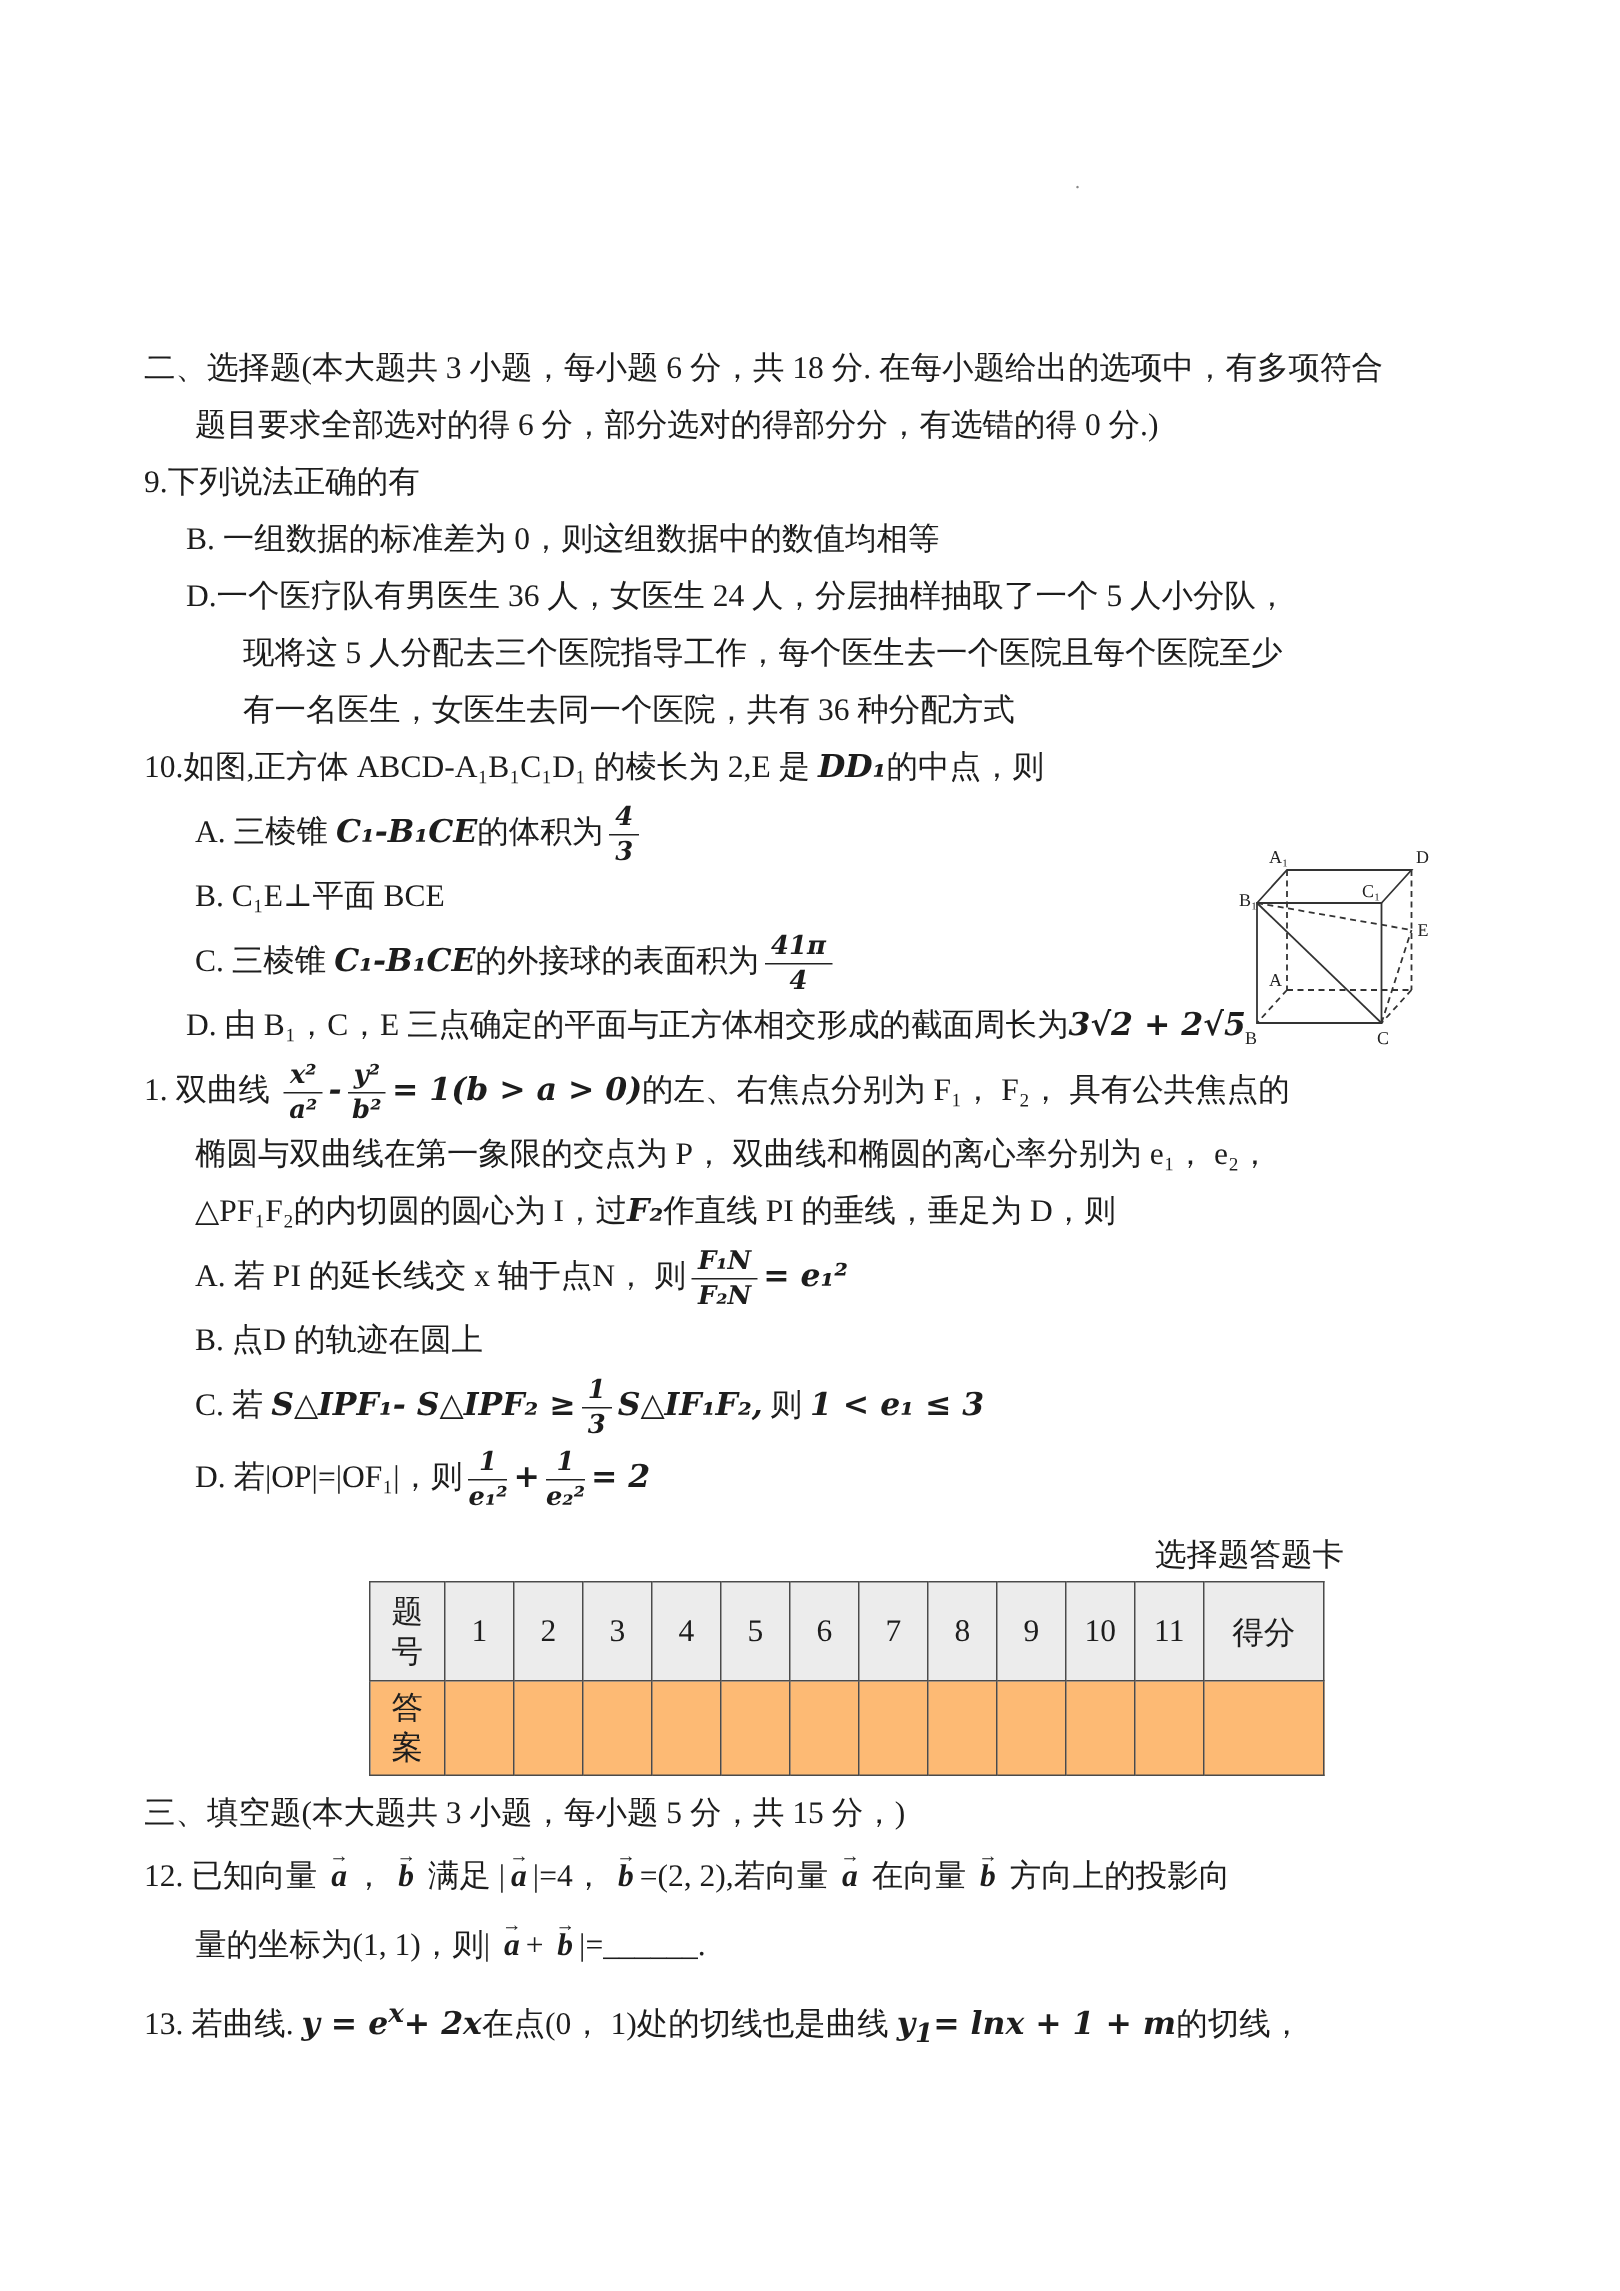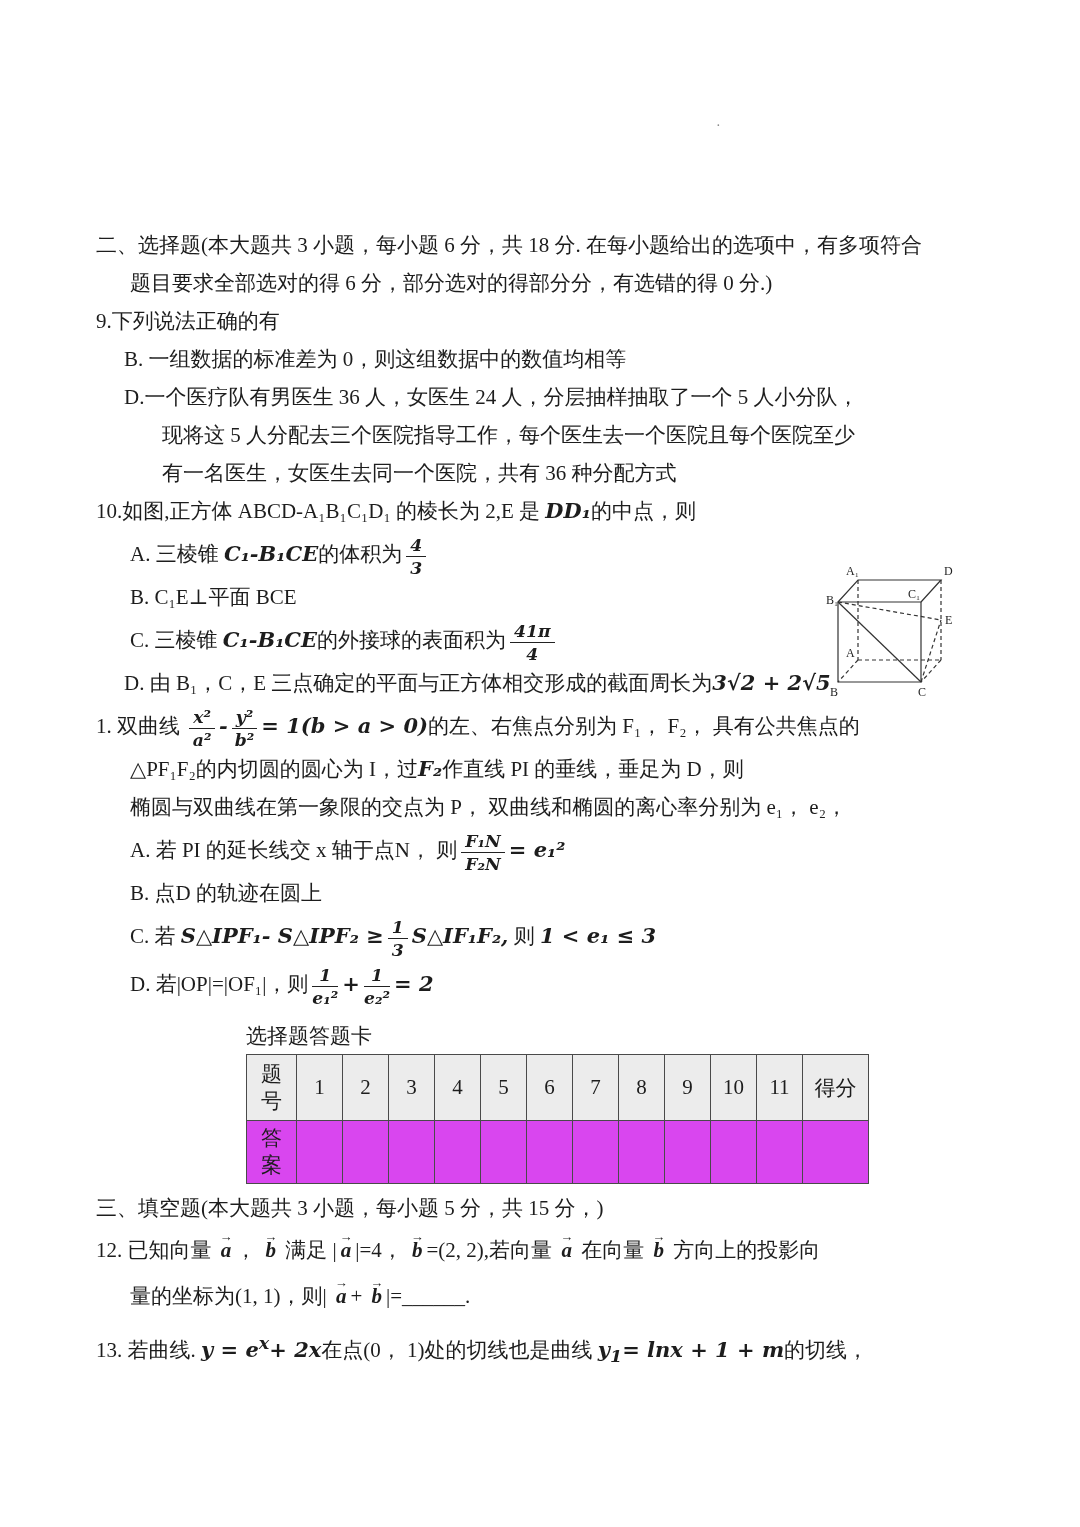--- a/index.html
+++ b/index.html
@@ -15,28 +15,28 @@
   .ind3{padding-left:34px}
   .bm{font-weight:700;font-style:italic;font-family:"DejaVu Serif",serif}
   .frac{display:inline-block;text-align:center;vertical-align:middle;line-height:1.05;margin:0 4px;font-size:0.82em}
   .frac .num{display:block;border-bottom:1.5px solid #222;padding:0 4px 2px}
   .frac .den{display:block;padding-top:2px}
   .vec{position:relative;display:inline-block;font-style:italic;font-weight:700;padding:0 4px}
   .vec::before{content:"→";position:absolute;top:-13px;left:50%;transform:translateX(-50%);
                font-size:13px;font-style:normal;font-weight:400}
   .cube{position:absolute;left:826px;top:562px}
   .card{margin-top:10px}
-  .card-title{width:650px;margin-left:150px;text-align:left;line-height:36px}
+  .card-title{width:650px;margin-left:150px;text-align:right;line-height:36px}
   table.answers{border-collapse:collapse;margin-left:150px;margin-top:0}
   .answers td{border:1.6px solid #4a4a4a;text-align:center;padding:0;white-space:normal}
   .answers tr.hdr td{height:66px;background:#ececec}
-  .answers tr.ans td{height:58px;background:#d946ef}
+  .answers tr.ans td{height:58px;background:#fdba74}
   .answers td.lab{width:50px;padding:4px 7px;line-height:27px;background:#ececec}
   .answers td.num{width:46px}
-  .answers td.score{width:66px}
+  .answers td.score{width:80px}
   .sec3{margin-top:5px}
   .q12line{line-height:46px}
 </style>
 </head>
 <body>
 
 <div class="page">
 
   <span class="stray">·</span>
 
@@ -86,24 +86,24 @@
     <div class="line tall ind3">
       <span>C. 三棱锥 </span><span class="bm">C₁-B₁CE</span><span>的外接球的表面积为</span><span class="frac bm"><span class="num">41π</span><span class="den">4</span></span>
     </div>
     <div class="line ind1">
       <span>D. 由 B₁，C，E 三点确定的平面与正方体相交形成的截面周长为</span><span class="bm">3√2 + 2√5</span>
     </div>
 
     <div class="line tall">
       <span>1. 双曲线 </span><span class="frac bm"><span class="num">x²</span><span class="den">a²</span></span><span class="bm">-</span><span class="frac bm"><span class="num">y²</span><span class="den">b²</span></span><span class="bm">= 1</span><span class="bm">(b &gt; a &gt; 0)</span><span>的左、右焦点分别为 F₁， F₂， 具有公共焦点的</span>
     </div>
+    <div class="line ind3">椭圆与双曲线在第一象限的交点为 P， 双曲线和椭圆的离心率分别为 e₁， e₂，</div>
     <div class="line ind3">
       <span>△PF₁F₂的内切圆的圆心为 I，过</span><span class="bm">F₂</span><span>作直线 PI 的垂线，垂足为 D，则</span>
     </div>
-    <div class="line ind3">椭圆与双曲线在第一象限的交点为 P， 双曲线和椭圆的离心率分别为 e₁， e₂，</div>
     <div class="line tall ind3">
       <span>A. 若 PI 的延长线交 x 轴于点N， 则</span><span class="frac bm"><span class="num">F₁N</span><span class="den">F₂N</span></span><span class="bm">= e₁²</span>
     </div>
     <div class="line ind3">B. 点D 的轨迹在圆上</div>
     <div class="line tall ind3">
       <span>C. 若 </span><span class="bm">S△IPF₁- S△IPF₂ ≥</span><span class="frac bm"><span class="num">1</span><span class="den">3</span></span><span class="bm">S△IF₁F₂,</span><span> 则 </span><span class="bm">1 &lt; e₁ ≤ 3</span>
     </div>
     <div class="line tall ind3">
       <span>D. 若|OP|=|OF₁|，则</span><span class="frac bm"><span class="num">1</span><span class="den">e₁²</span></span><span class="bm">+</span><span class="frac bm"><span class="num">1</span><span class="den">e₂²</span></span><span class="bm">= 2</span>
     </div>

